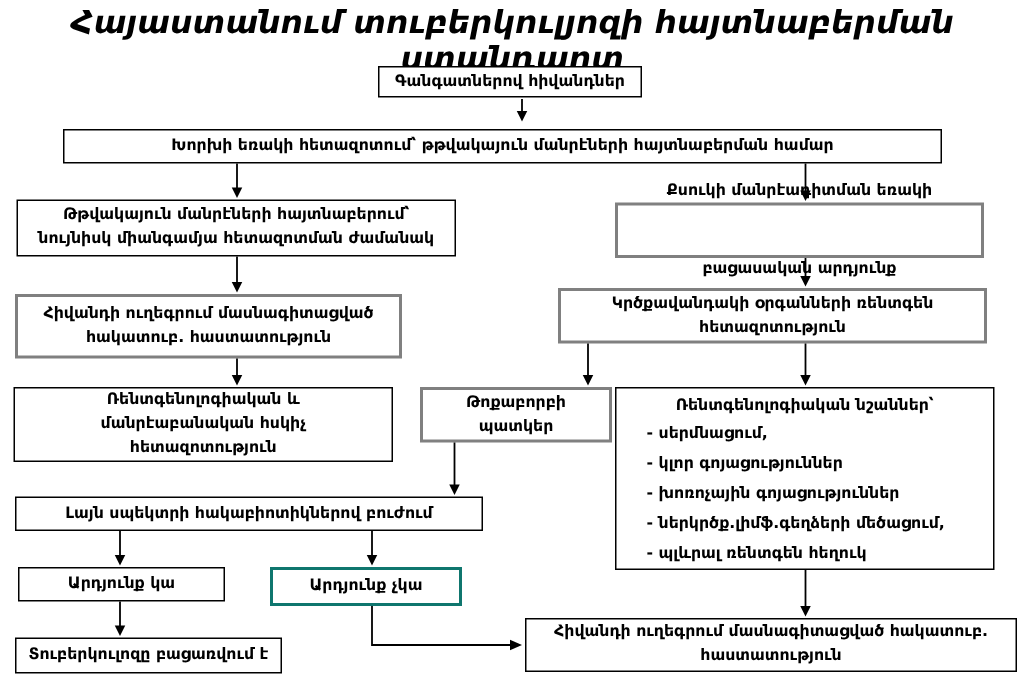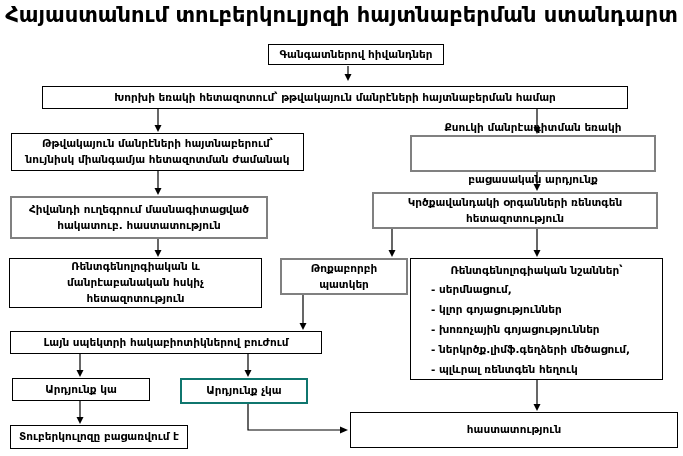--- a/index.html
+++ b/index.html
@@ -10,40 +10,41 @@
     font-family:"DejaVu Sans", sans-serif;
     color:#000;
     overflow:hidden;
   }
   .title{
     position:absolute;left:0;top:3px;width:683px;
     text-align:center;
     font-size:21px;
     font-weight:bold;
     letter-spacing:0px;
+    font-style:italic;
   }
   .box{
     position:absolute;
     border:1px solid #000;
     background:#fff;
     display:flex;
     flex-direction:column;
     justify-content:center;
     align-items:center;
     text-align:center;
     font-size:10.5px;
     font-weight:bold;
     line-height:1.5;
     box-sizing:border-box;
     padding:1px 3px;
   }
   .box.gray{border:2px solid #808080;}
   .box.dark2{border:2px solid #0f766e;}
   
-  .b-patients      {left:268px; top:44px;  width:176px; height:21px;}
+  .b-patients      {left:252px; top:44px;  width:176px; height:21px;}
   .b-sputum        {left:42px;  top:86px;  width:586px; height:23px;}
   .b-afb           {left:11px;  top:133px; width:293px; height:38px;}
   .b-smearneg      {left:410px; top:135px; width:246px; height:37px;gap:36px;}
   .b-ref1          {left:10px;  top:196px; width:258px; height:43px;}
   .b-xray          {left:372px; top:192px; width:286px; height:37px;}
   .b-control       {left:9px;   top:258px; width:253px; height:50px;}
   .b-pneumonia     {left:280px; top:258px; width:128px; height:37px;}
   .b-signs         {left:410px; top:258px; width:253px; height:122px; justify-content:flex-start; align-items:stretch; padding:3px 18px;}
   .b-antibiotics   {left:10px;  top:331px; width:312px; height:23px;}
   .b-resyes        {left:12px;  top:378px; width:138px; height:23px;}
@@ -119,20 +120,21 @@
 
   <div class="box dark2 b-resno">
     <span>Արդյունք չկա</span>
   </div>
 
   <div class="box b-excluded">
     <span>Տուբերկուլոզը բացառվում է</span>
   </div>
 
   <div class="box b-ref2">
+    <span>Հիվանդի ուղեգրում մասնագիտացված հակատուբ.</span>
     <span>հաստատություն</span>
   </div>
 
   <svg id="arrows" viewBox="0 0 683 456" xmlns="http://www.w3.org/2000/svg">
     <g stroke="#000" stroke-width="1.2" fill="#000">
 
       <g>
         <line x1="348" y1="66" x2="348" y2="75"></line>
           <polygon points="344.5,74 351.5,74 348,81" stroke="none"></polygon>
       </g>

